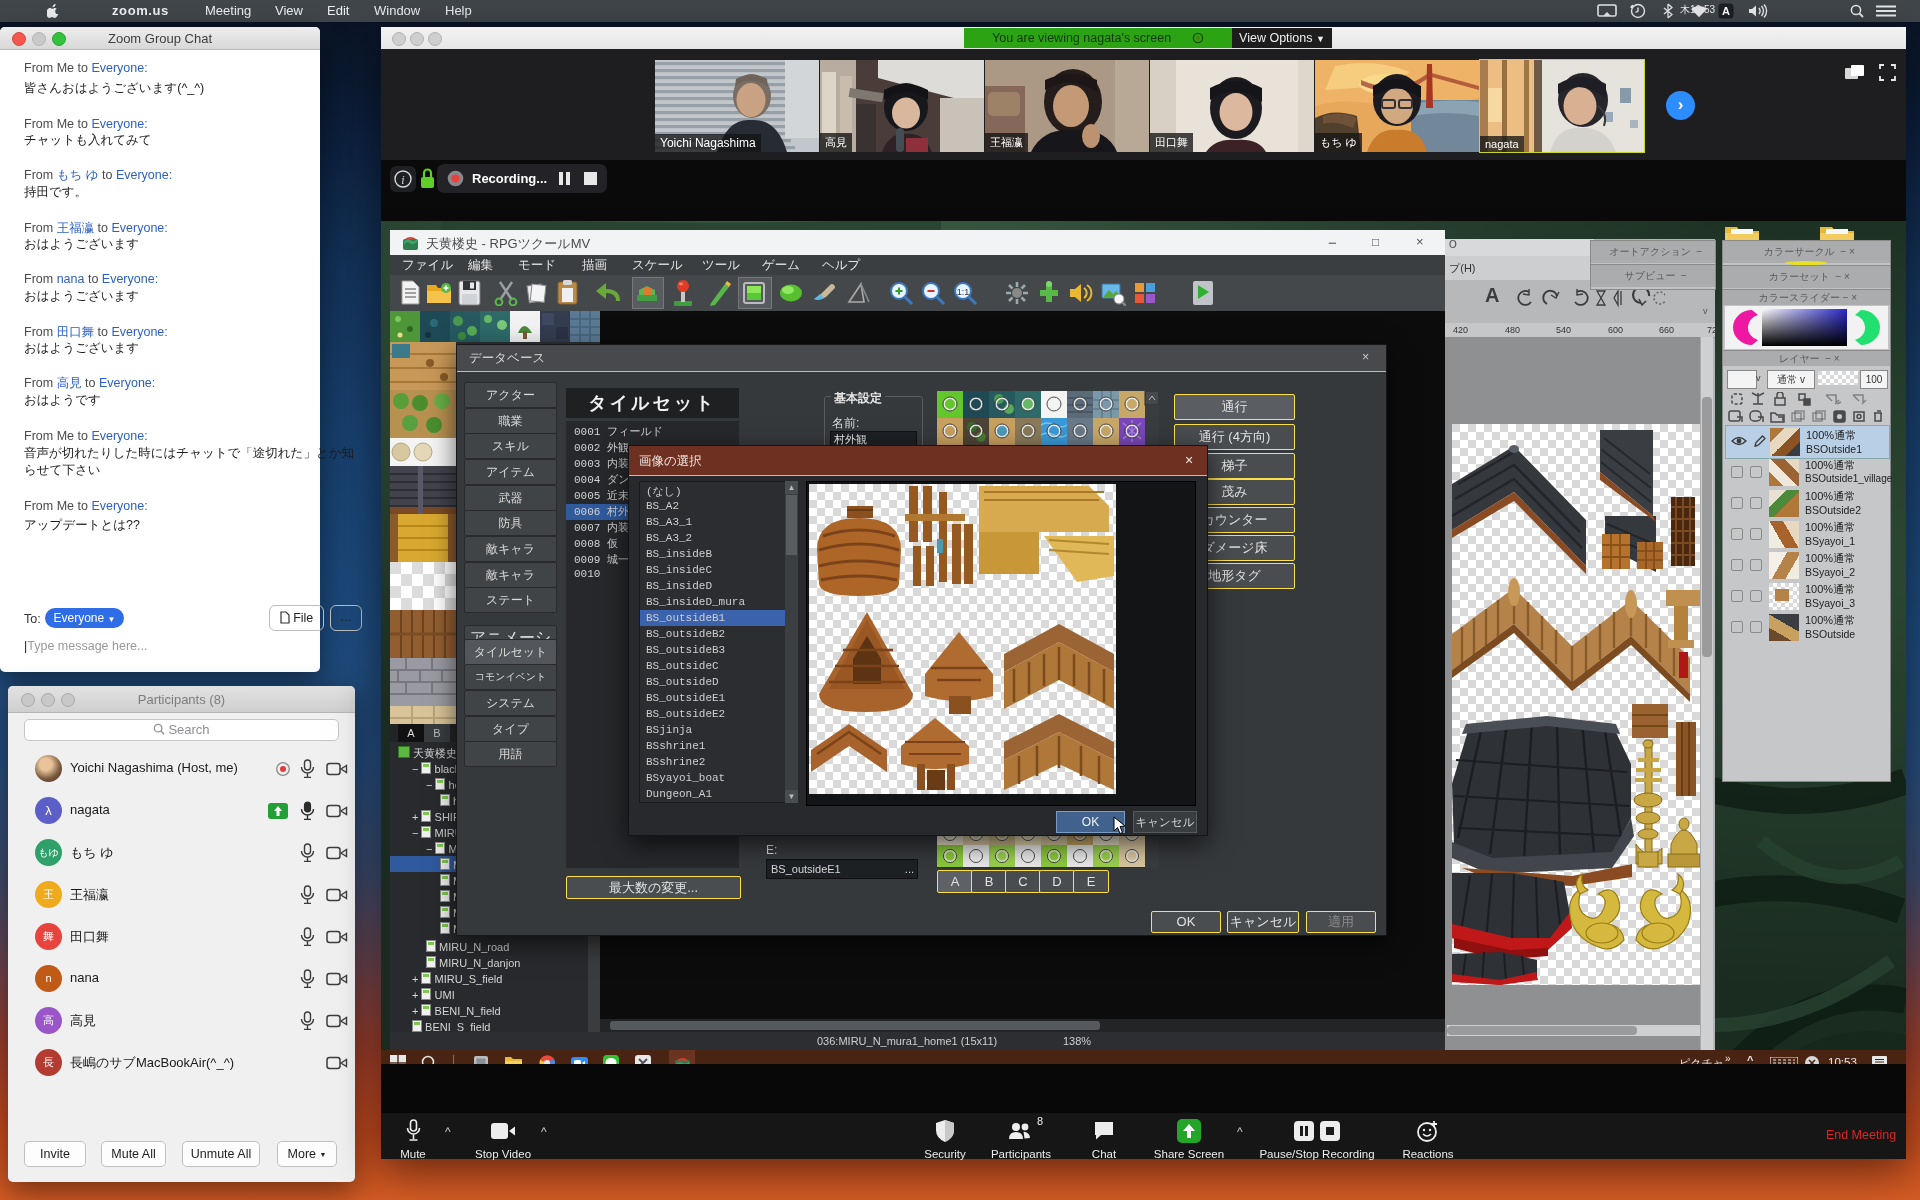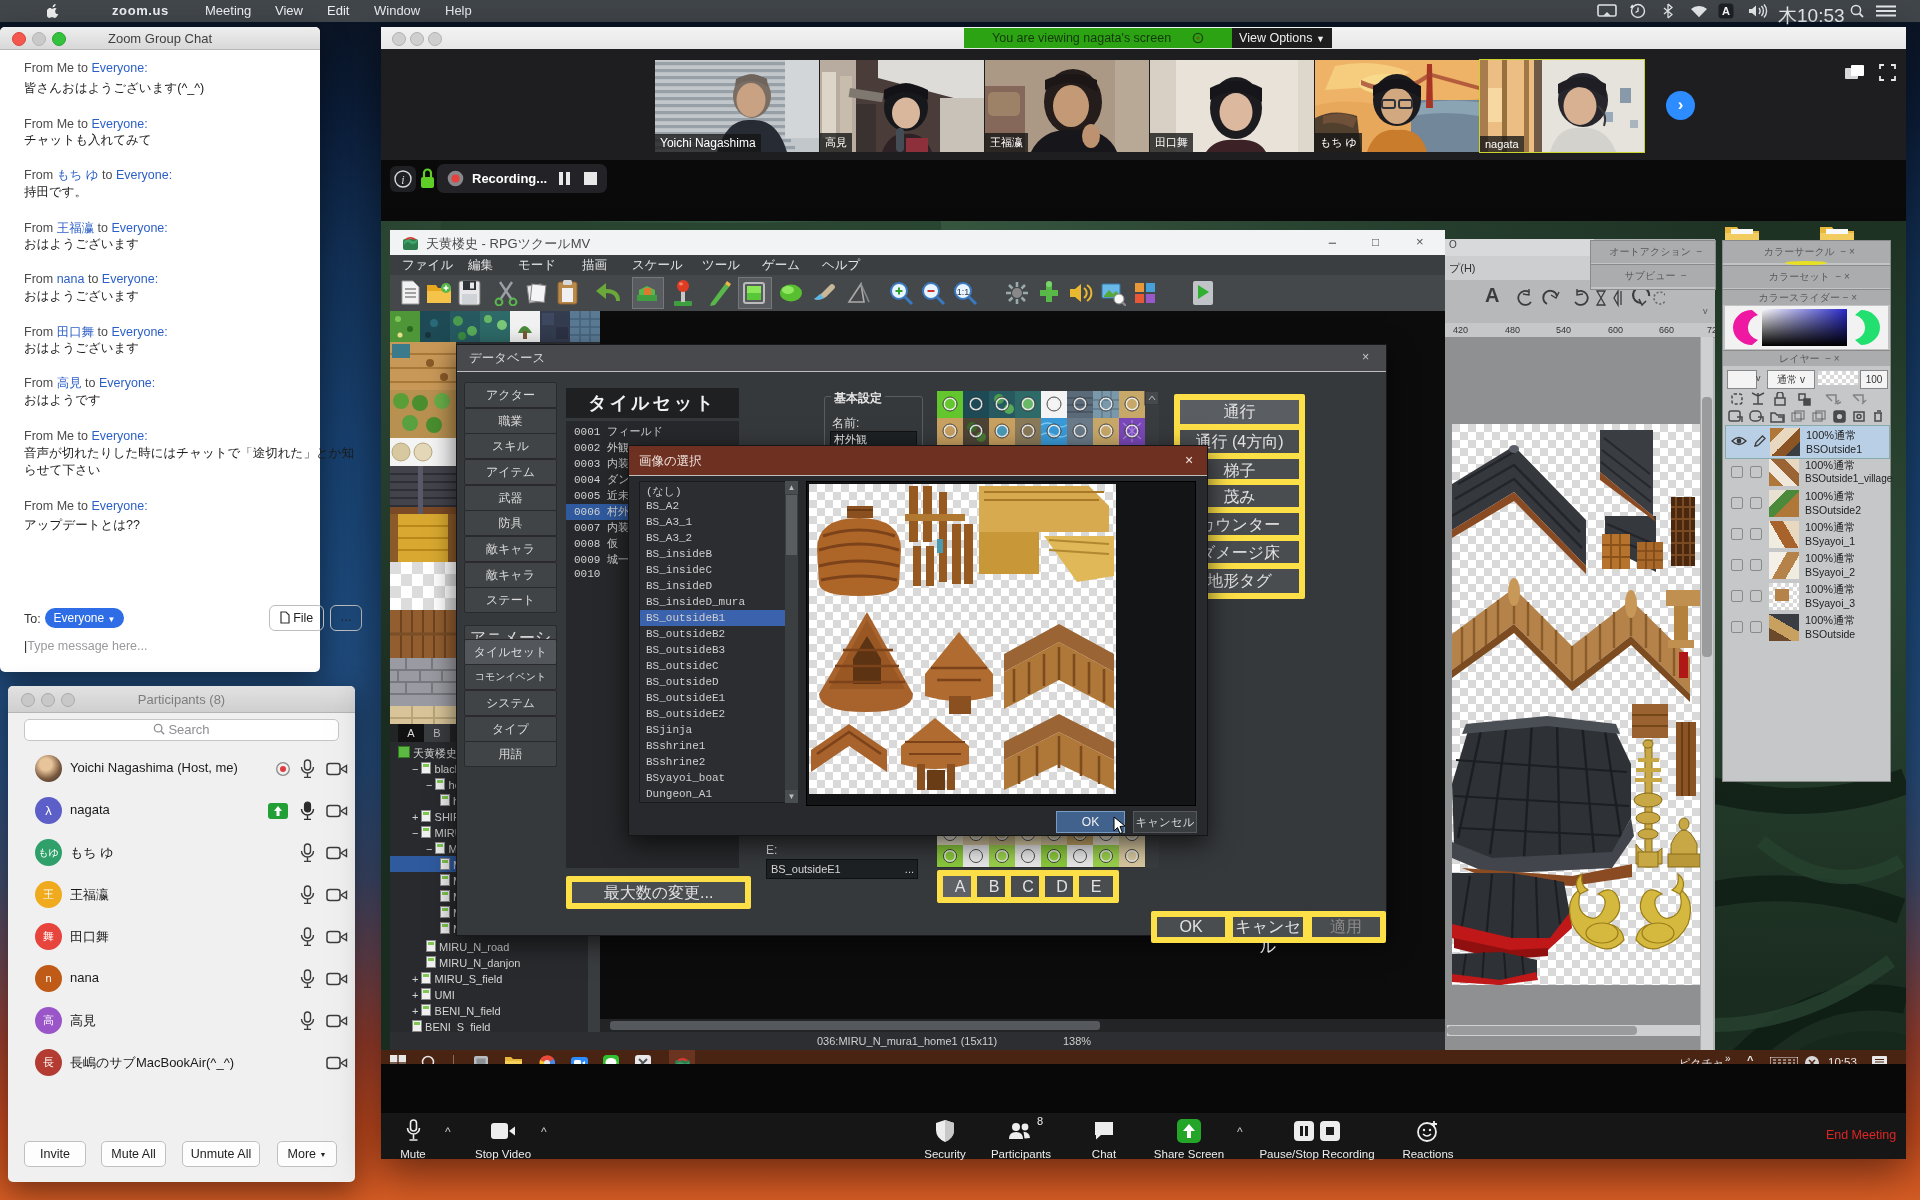--- a/index.html
+++ b/index.html
@@ -42,21 +42,21 @@
 #rpg{left:9px;top:9px;width:1055px;height:820px;background:#3a3d40;}
 #rpg .tb{position:absolute;left:0;top:0;width:100%;height:25px;background:#f2f3f4;color:#3a3a3a;font-size:13px;}
 #rpgmenu{left:0;top:25px;width:100%;height:20px;background:#3b3e41;color:#e4e4e4;font-size:12.5px;}
 #rpgtools{left:0;top:45px;width:100%;height:36px;background:#45484b;border-bottom:1px solid #2e2e2e;}
 #rpgstatus{left:0;top:802px;width:100%;height:18px;background:#2c2e31;color:#cfcfcf;font-size:11px;}
 #mapblack{left:210px;top:81px;width:845px;height:721px;background:#0c0c0d;}
 
 #dbdlg{left:66px;top:114px;width:929px;height:590px;background:#36393c;border:1px solid #18181a;box-shadow:0 8px 24px rgba(0,0,0,.6);}
 #dbdlg .tb{position:absolute;left:0;top:0;width:100%;height:26px;background:#47494c;color:#d8d8d8;font-size:12.5px;}
 .dtab{position:absolute;left:7px;width:91px;height:24px;background:#414447;border:1px solid #2a2a2c;border-radius:2px;color:#dcdcdc;font-size:12px;text-align:center;line-height:24px;}
-.dbbtn{position:absolute;background:#4a4d50;border:6px solid #fde047;border-radius:2px;color:#e2e2e2;font-size:16px;text-align:center;}
+.dbbtn{position:absolute;background:#4a4d50;border:1px solid #fde047;border-radius:2px;color:#e2e2e2;font-size:13px;text-align:center;}
 
 #imgdlg{left:238px;top:215px;width:578px;height:389px;background:#27292c;border:1px solid #151517;box-shadow:0 8px 24px rgba(0,0,0,.65);}
 #imgdlg .tb{position:absolute;left:0;top:0;width:100%;height:29px;background:#6e3020;color:#efe6e2;font-size:12.5px;}
 
 #paint{left:1064px;top:18px;width:270px;height:811px;background:#b4b5b7;}
 
 .fpanel{position:absolute;background:#c2c3c5;border:1px solid #8a8a8a;}
 .ptitle{position:absolute;left:0;top:0;width:100%;height:22px;background:#abacae;color:#5a5a5a;font-size:10px;text-align:center;line-height:22px;}
 
 #taskbar{left:0;top:829px;width:1525px;height:26px;background:#49231160;background-color:#4a2412;color:#e8e8e8;}
@@ -90,21 +90,21 @@
       <path d="M9 12.2 L1 4 A12 12 0 0 1 17 4 Z" fill="#e8eaec"></path>
     </svg>
  <svg class="mi" style="left:1718px;top:3px" width="16" height="16" viewBox="0 0 16 16">
       <rect x="0.5" y="0.5" width="15" height="15" rx="3.5" fill="#1d2125"></rect>
       <text x="8" y="12" font-size="11" font-weight="bold" fill="#fff" text-anchor="middle" font-family="Liberation Sans">A</text>
     </svg>
  <svg class="mi" style="left:1748px;top:4px" width="22" height="14" viewBox="0 0 22 14">
       <path d="M1 5 L4 5 L8 1.5 L8 12.5 L4 9 L1 9 Z" fill="#e8eaec"></path>
       <path d="M11 4 A5 5 0 0 1 11 10 M13.5 2 A7.5 7.5 0 0 1 13.5 12 M16 .5 A9.5 9.5 0 0 1 16 13.5" stroke="#e8eaec" stroke-width="1.4" fill="none"></path>
     </svg>
- <span class="mi" style="left:1778px;font-size:19px">木10:53</span>
+ <span class="mi" style="left:1680px;font-size:10px">木10:53</span>
  <svg class="mi" style="left:1850px;top:4px" width="14" height="14" viewBox="0 0 14 14">
       <circle cx="6" cy="6" r="4.6" fill="none" stroke="#e8eaec" stroke-width="1.5"></circle>
       <path d="M9.5 9.5 L13 13" stroke="#e8eaec" stroke-width="1.8"></path>
     </svg>
  <svg class="mi" style="left:1876px;top:5px" width="20" height="12" viewBox="0 0 20 12">
       <path d="M0 1.5 H20 M0 6 H20 M0 10.5 H20" stroke="#e8eaec" stroke-width="2.2"></path>
     </svg>
 </div>
 <div class="abs" id="chat">
  <div class="tb">

